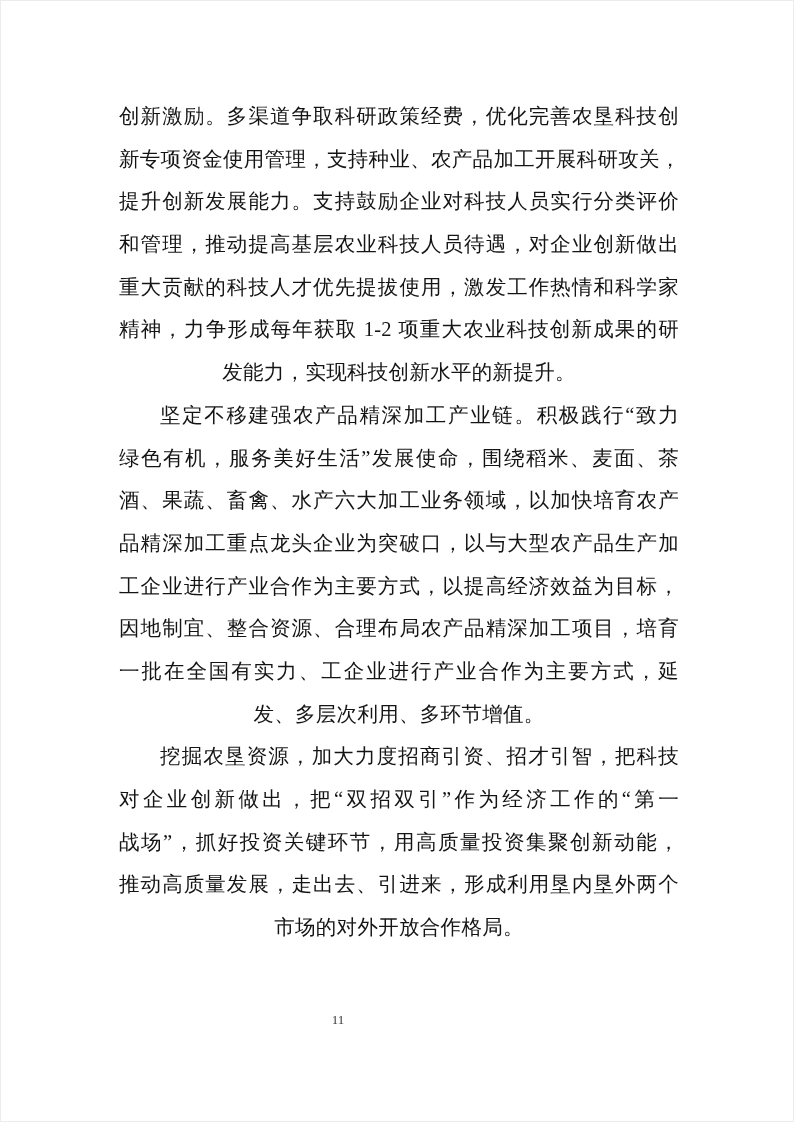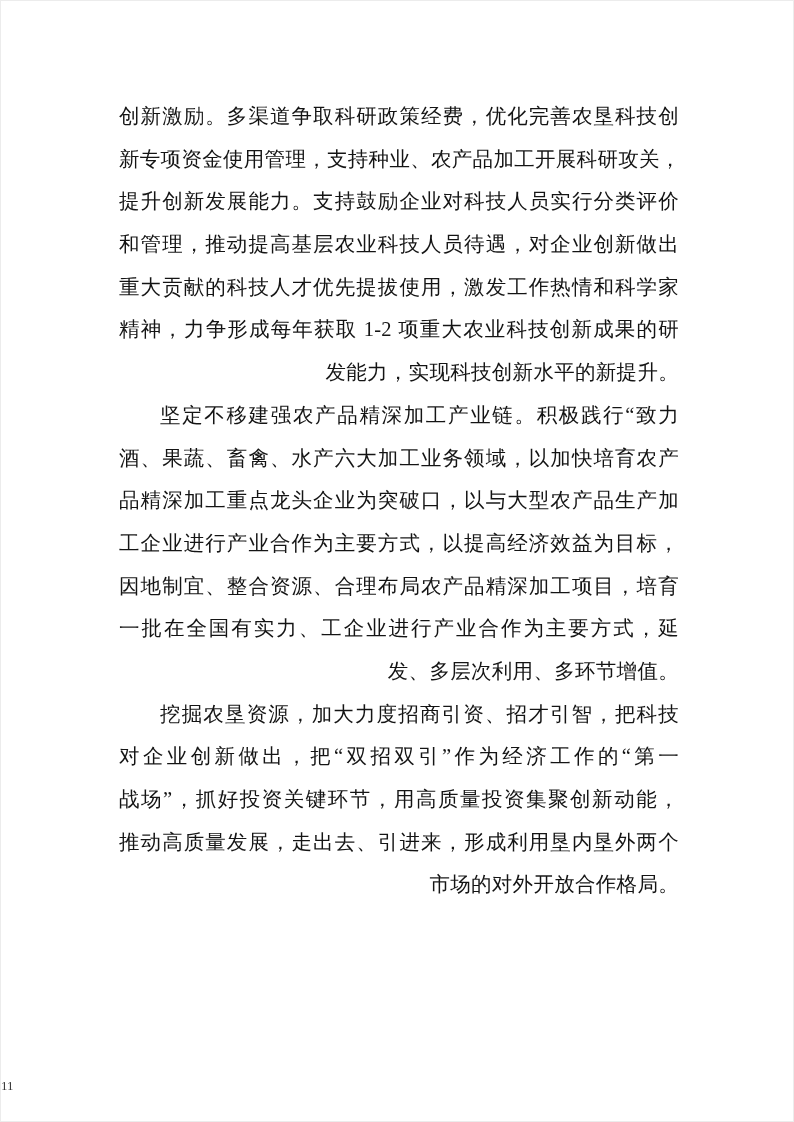--- a/index.html
+++ b/index.html
@@ -22,55 +22,56 @@
     position: absolute;
     left: 118px;
     top: 94px;
     width: 560px;
   }
   .line {
     font-size: 20.5px;
     line-height: 42.7px;
     height: 42.7px;
     white-space: nowrap;
-    text-align: right;
+    text-align: center;
     text-justify: inter-character;
     letter-spacing: 0.3px;
   }
   .line.justify {
     text-align: justify;
     text-align-last: justify;
   }
   .line.indent {
     padding-left: 41px;
   }
   .page-number {
     position: absolute;
-    top: 1076px;
+    top: 1010px;
     left: 0;
     width: 674px;
-    text-align: left;
+    text-align: center;
     font-size: 13px;
     line-height: 18px;
     color: #3a3a3a;
   }
 </style>
 </head>
 <body>
 
 <div class="page">
   <div class="text-block" id="text-block">
       <div class="line justify">创新激励。多渠道争取科研政策经费，优化完善农垦科技创</div>
       <div class="line justify">新专项资金使用管理，支持种业、农产品加工开展科研攻关，</div>
       <div class="line justify">提升创新发展能力。支持鼓励企业对科技人员实行分类评价</div>
       <div class="line justify">和管理，推动提高基层农业科技人员待遇，对企业创新做出</div>
       <div class="line justify">重大贡献的科技人才优先提拔使用，激发工作热情和科学家</div>
       <div class="line justify">精神，力争形成每年获取 1-2 项重大农业科技创新成果的研</div>
       <div class="line">发能力，实现科技创新水平的新提升。</div>
       <div class="line justify indent">坚定不移建强农产品精深加工产业链。积极践行“致力</div>
+      <div class="line justify">绿色有机，服务美好生活”发展使命，围绕稻米、麦面、茶</div>
       <div class="line justify">酒、果蔬、畜禽、水产六大加工业务领域，以加快培育农产</div>
       <div class="line justify">品精深加工重点龙头企业为突破口，以与大型农产品生产加</div>
       <div class="line justify">工企业进行产业合作为主要方式，以提高经济效益为目标，</div>
       <div class="line justify">因地制宜、整合资源、合理布局农产品精深加工项目，培育</div>
       <div class="line justify">一批在全国有实力、工企业进行产业合作为主要方式，延</div>
       <div class="line">发、多层次利用、多环节增值。</div>
       <div class="line justify indent">挖掘农垦资源，加大力度招商引资、招才引智，把科技</div>
       <div class="line justify">对企业创新做出，把“双招双引”作为经济工作的“第一</div>
       <div class="line justify">战场”，抓好投资关键环节，用高质量投资集聚创新动能，</div>
       <div class="line justify">推动高质量发展，走出去、引进来，形成利用垦内垦外两个</div>

